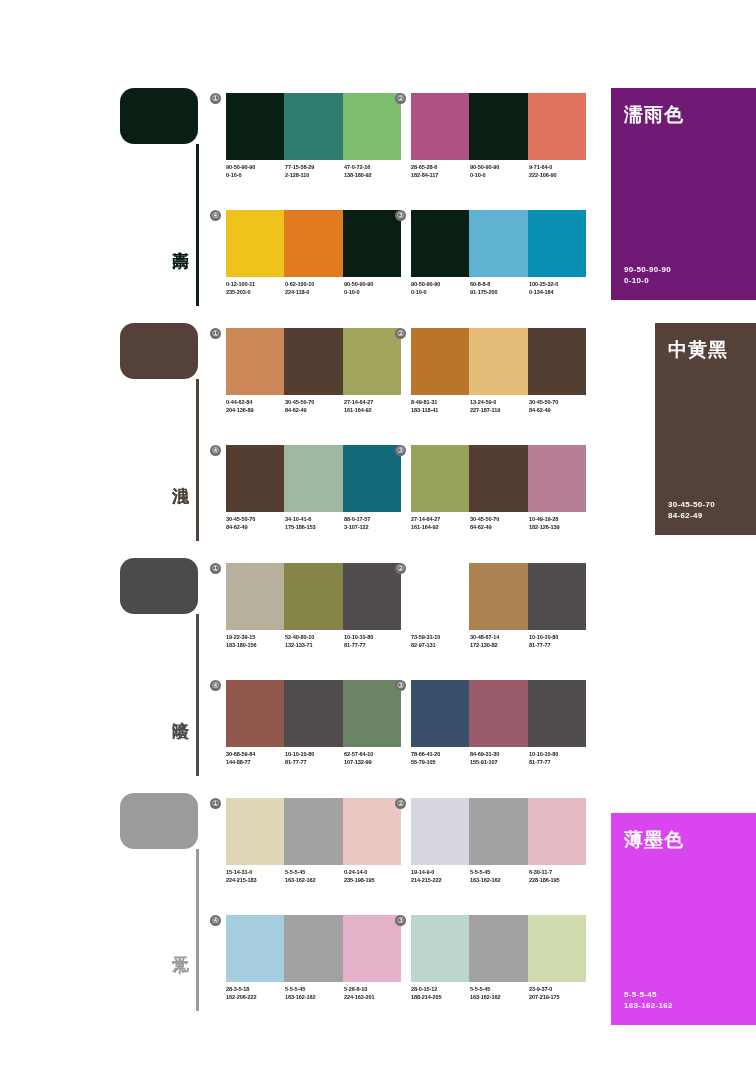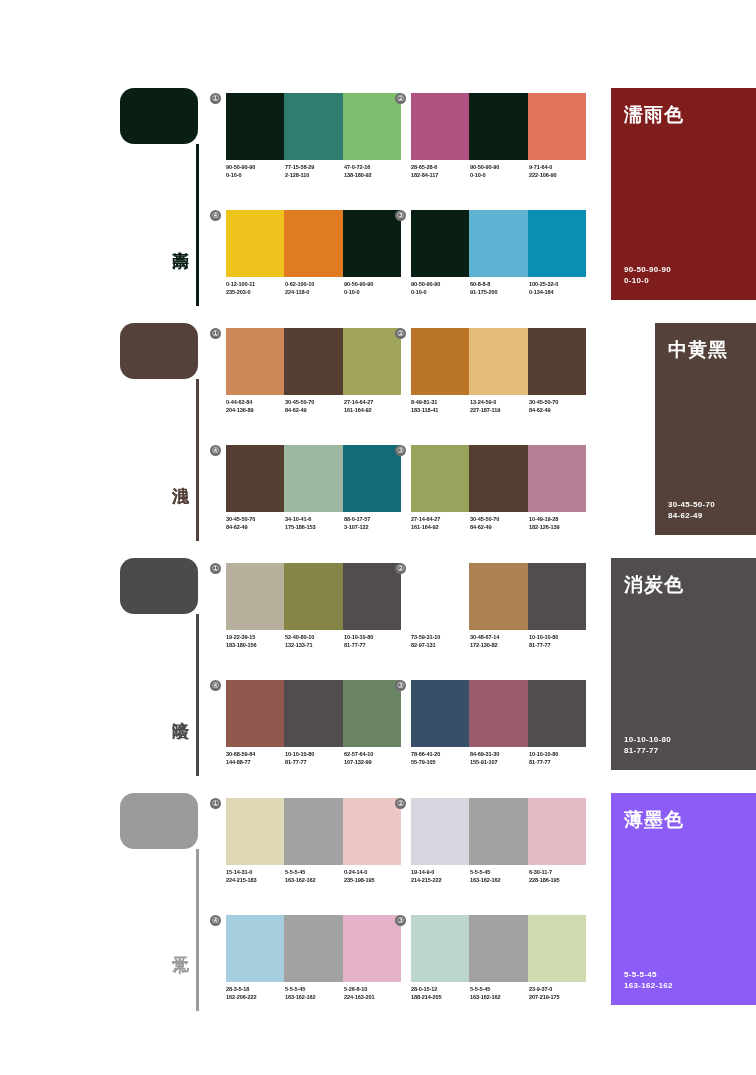--- a/index.html
+++ b/index.html
@@ -230,21 +230,21 @@
           <div class="code-cell">
             <div>60-8-8-8</div>
             <div>91-175-200</div>
           </div>
           <div class="code-cell">
             <div>100-25-32-0</div>
             <div>0-134-184</div>
           </div>
         </div>
       </div>
-      <div class="panel" style="background: #7f1d1d;">
+      <div class="panel" style="background: #701a75;">
         <div class="panel-name">濡雨色</div>
         <div class="panel-code">
           <div>90-50-90-90</div>
           <div>0-10-0</div>
         </div>
       </div>
     </div>
     <div class="row r1">
       <div class="chip" style="background: rgb(84, 66, 58);"></div>
       <div class="vrule" style="background: rgb(84, 66, 58);"></div>
@@ -430,27 +430,20 @@
           <div class="code-cell">
             <div>84-69-31-30</div>
             <div>155-91-107</div>
           </div>
           <div class="code-cell">
             <div>10-10-10-80</div>
             <div>81-77-77</div>
           </div>
         </div>
       </div>
-      <div class="panel" style="background: rgb(81, 77, 77);">
-        <div class="panel-name">消炭色</div>
-        <div class="panel-code">
-          <div>10-10-10-80</div>
-          <div>81-77-77</div>
-        </div>
-      </div>
     </div>
     <div class="row r3">
       <div class="chip" style="background: rgb(155, 155, 155);"></div>
       <div class="vrule" style="background: rgb(155, 155, 155);"></div>
       <div class="vlabel" style="color: rgb(155, 155, 155);">无常</div>
       <div class="grp c0 t0">
         <div class="grp-num">①</div>
         <div class="swatches">
           <div class="sw" style="background: rgb(224, 215, 183);"></div>
           <div class="sw" style="background: rgb(163, 162, 162);"></div>
@@ -530,21 +523,21 @@
           <div class="code-cell">
             <div>5-5-5-45</div>
             <div>163-162-162</div>
           </div>
           <div class="code-cell">
             <div>23-9-37-0</div>
             <div>207-219-175</div>
           </div>
         </div>
       </div>
-      <div class="panel" style="background: #8b5cf6;">
+      <div class="panel" style="background: #d946ef; margin-top: 20px;">
         <div class="panel-name">薄墨色</div>
         <div class="panel-code">
           <div>5-5-5-45</div>
           <div>163-162-162</div>
         </div>
       </div>
     </div>
   </div>
 
 </body></html>

